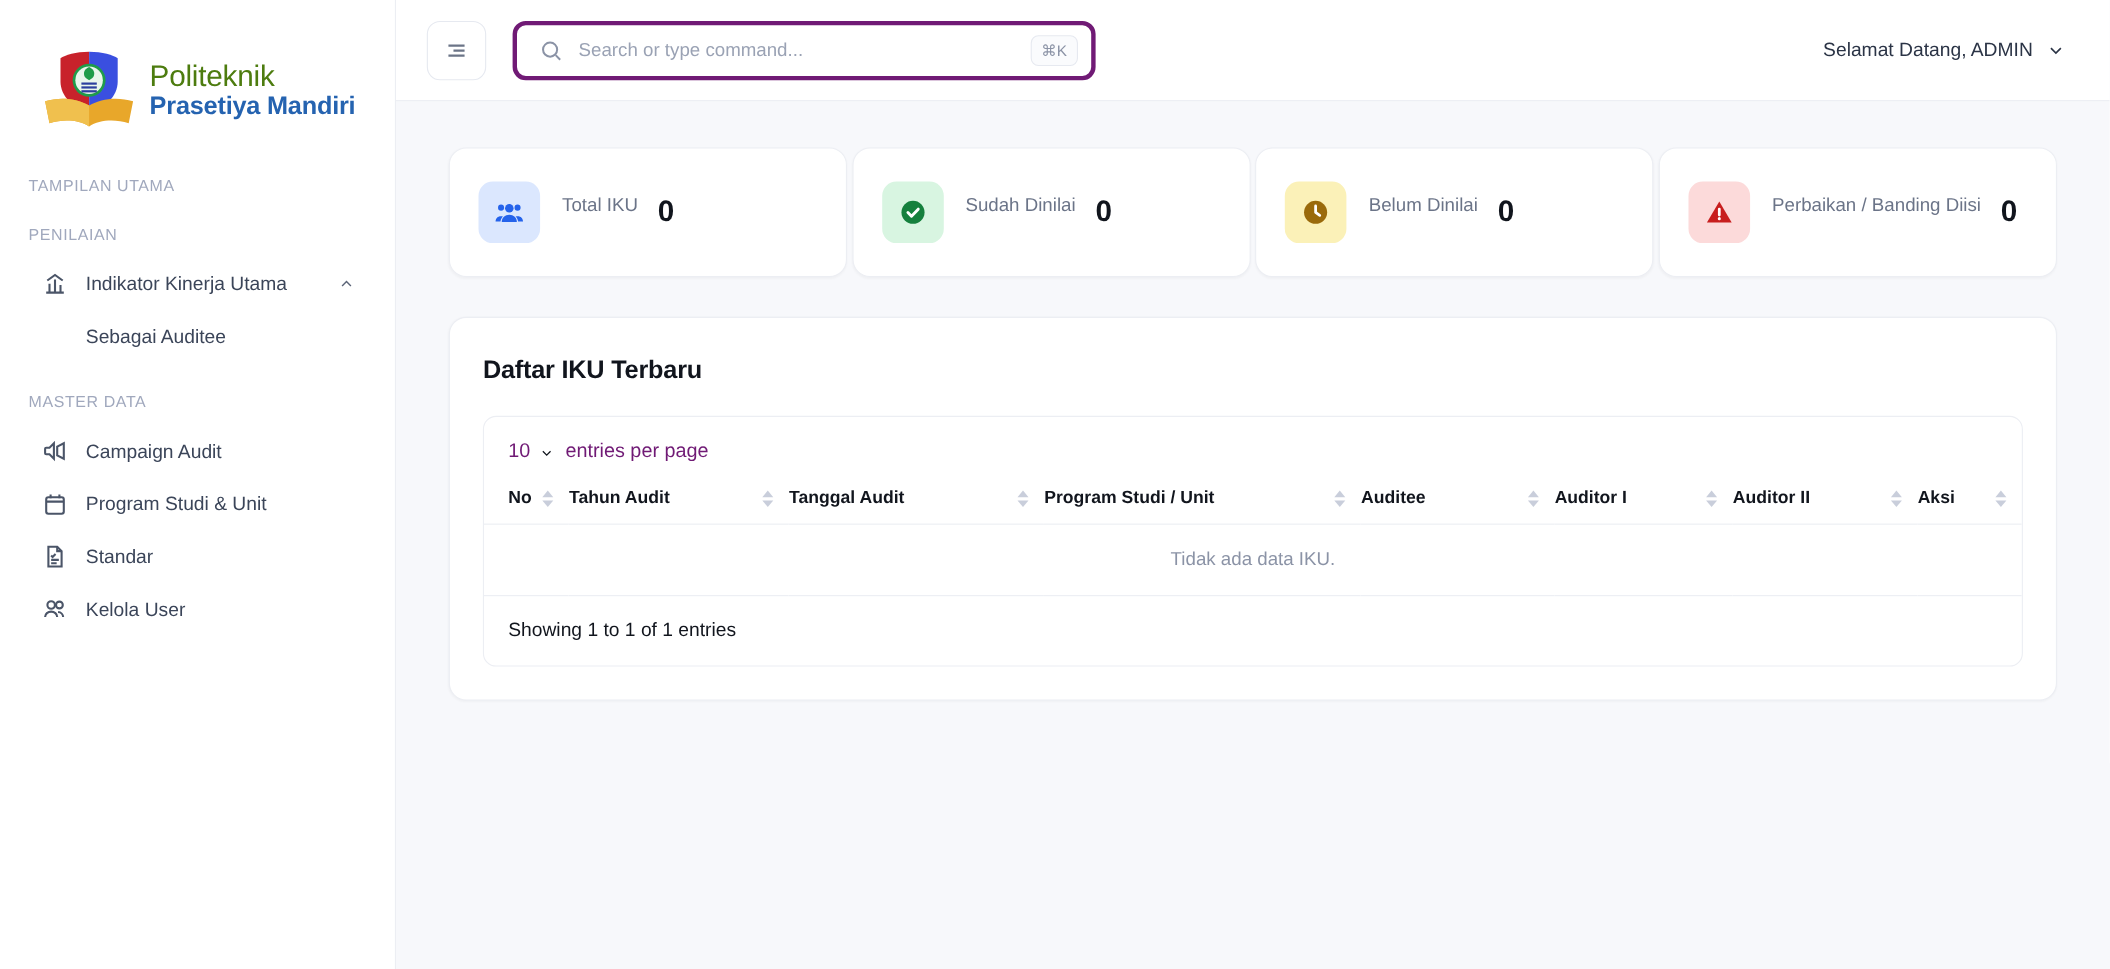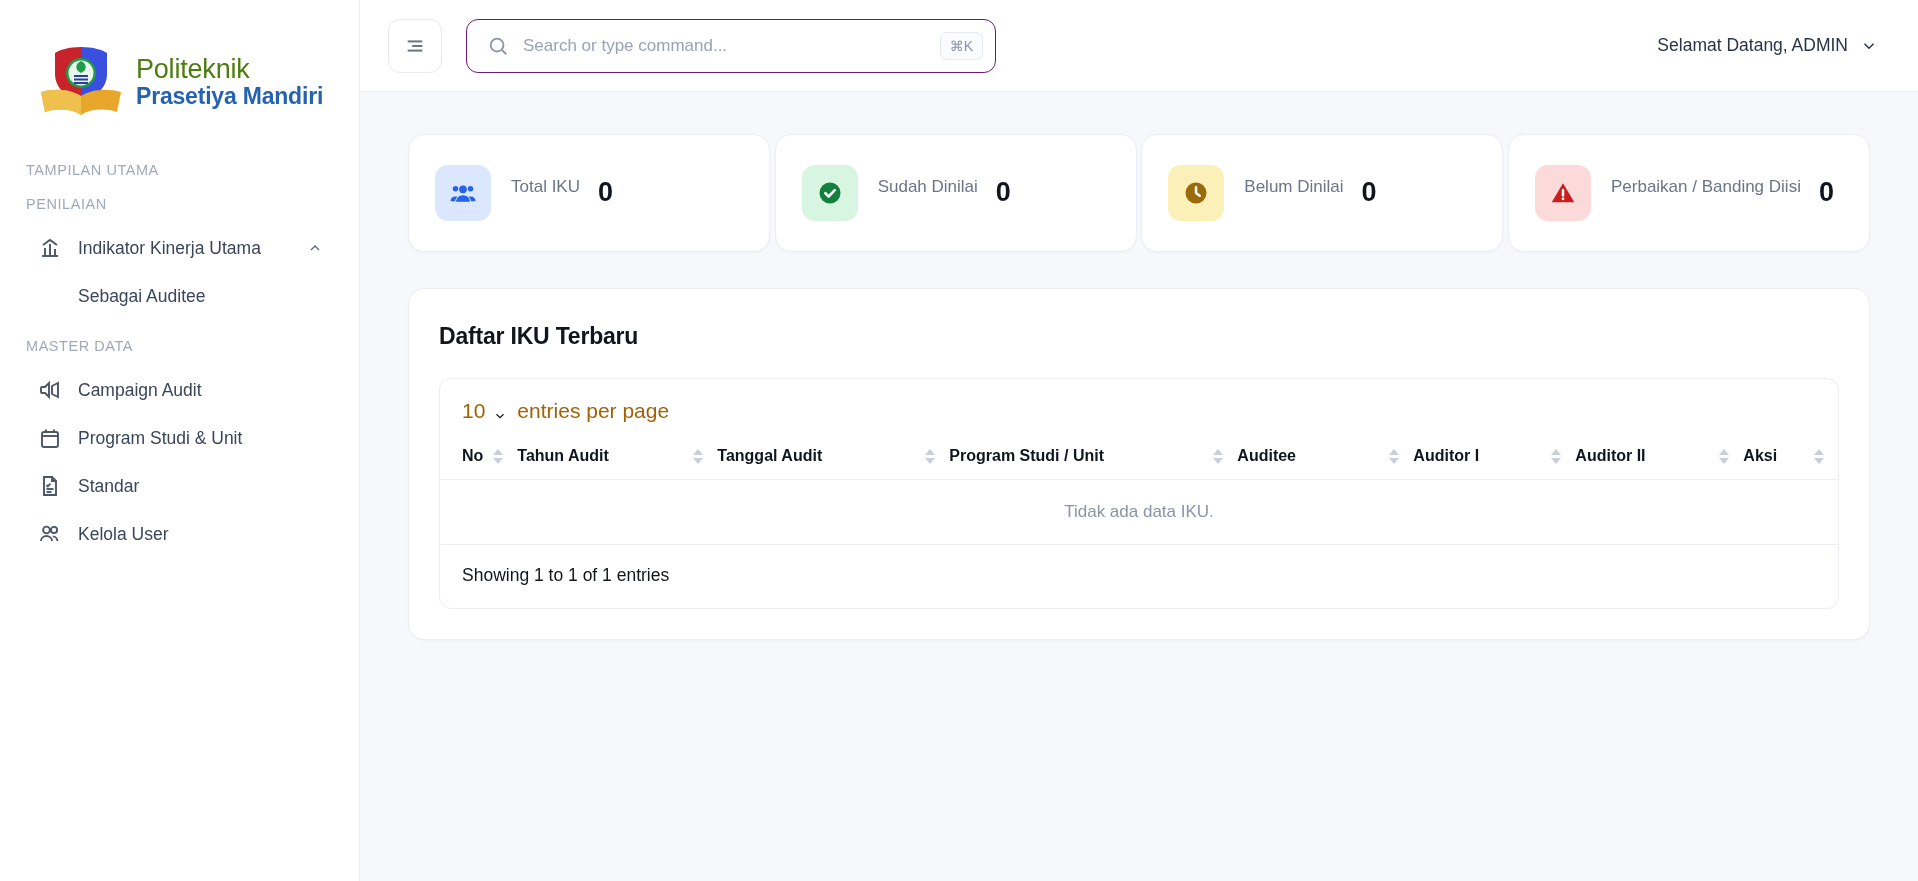--- a/index.html
+++ b/index.html
@@ -69,21 +69,21 @@
     font-weight: 700;
     color: #2563b0;
     letter-spacing: -0.2px;
   }
 
   .nav-section-label {
     font-size: 14.5px;
     color: #a0a8bd;
     letter-spacing: 0.55px;
     padding: 0 0 0 26px;
-    margin-top: 18px;
+    margin-top: 28px;
     margin-bottom: 12px;
     font-weight: 400;
   }
   .nav-section-label.first { margin-top: 42px; }
 
   .nav-item {
     display: flex;
     align-items: center;
     gap: 16px;
     height: 48px;
@@ -158,21 +158,21 @@
     display: flex; align-items: center; justify-content: center;
     cursor: pointer;
     flex: 0 0 54px;
   }
   .menu-btn svg { stroke: #6b7487; stroke-width: 2.2; }
 
   .search-wrap {
     margin-left: 24px;
     height: 54px;
     width: 530px;
-    border: 1px solid #701a75;
+    border: 4px solid #701a75;
     border-radius: 12px;
     background: #fff;
     display: flex;
     align-items: center;
     padding: 0 12px 0 20px;
     cursor: text;
   }
   .search-icon { width: 22px; height: 22px; flex: 0 0 22px; }
   .search-icon svg { stroke: #8b93a6; fill: none; stroke-width: 2; }
   .search-input {
@@ -282,22 +282,22 @@
   .table-toolbar {
     display: flex;
     align-items: center;
     justify-content: space-between;
     padding: 20px 22px 14px 22px;
   }
   .per-page {
     display: flex;
     align-items: center;
     gap: 10px;
-    font-size: 21px;
-    color: #a16207;
+    font-size: 18px;
+    color: #701a75;
   }
   .per-page-select {
     display: flex;
     align-items: center;
     gap: 8px;
     cursor: pointer;
   }
   .per-page-select .caret { width: 14px; height: 14px; }
   .per-page-select .caret svg { stroke: #11151d; fill: none; stroke-width: 2; }
 

